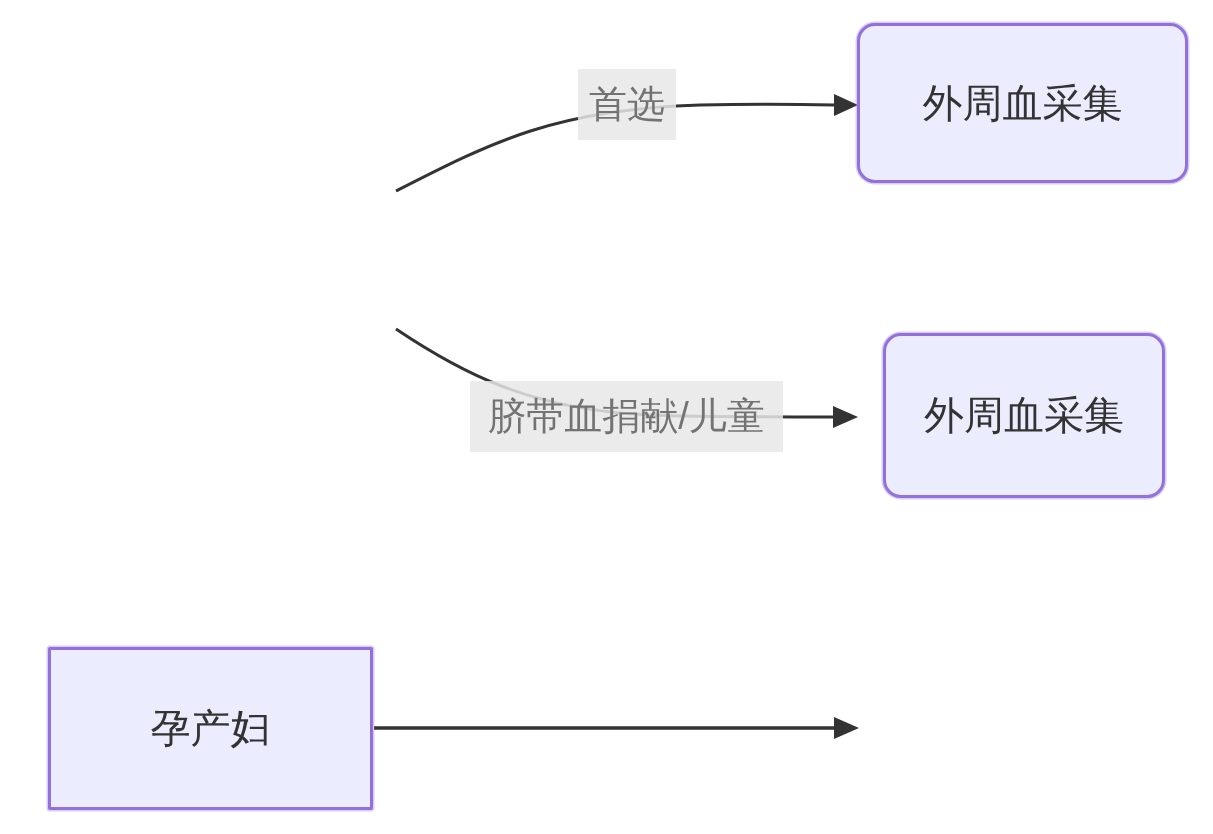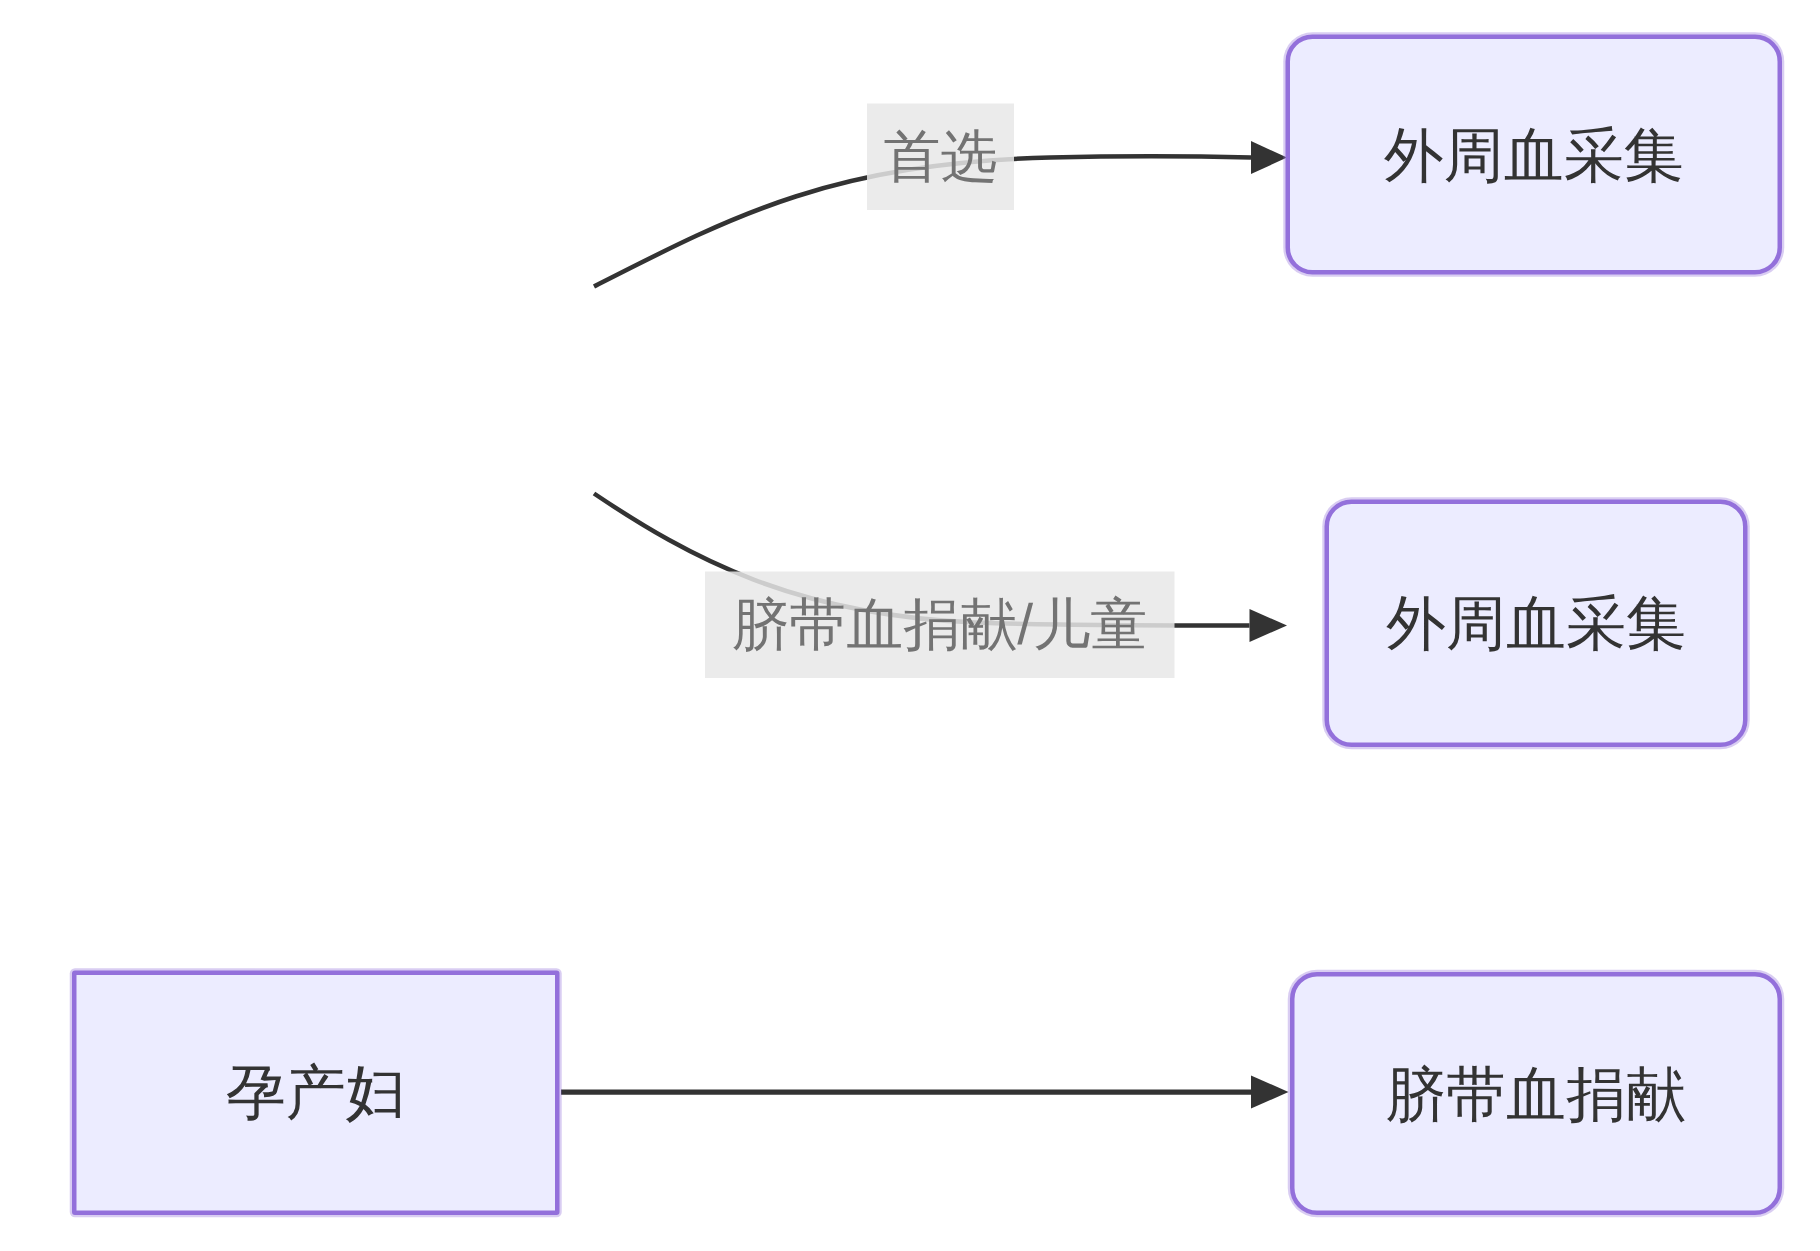--- a/index.html
+++ b/index.html
@@ -88,15 +88,14 @@
 
   <div class="edge-label" id="edge-label-2">脐带血捐献/儿童</div>
 
 
   <div class="node rounded" id="node-b">外周血采集</div>
 
   <div class="node rounded" id="node-c">外周血采集</div>
 
   <div class="node square" id="node-d">孕产妇</div>
 
-  <div class="node rounded" id="node-e">脐带血捐献</div>
 
 </div>
 
 </body></html>

